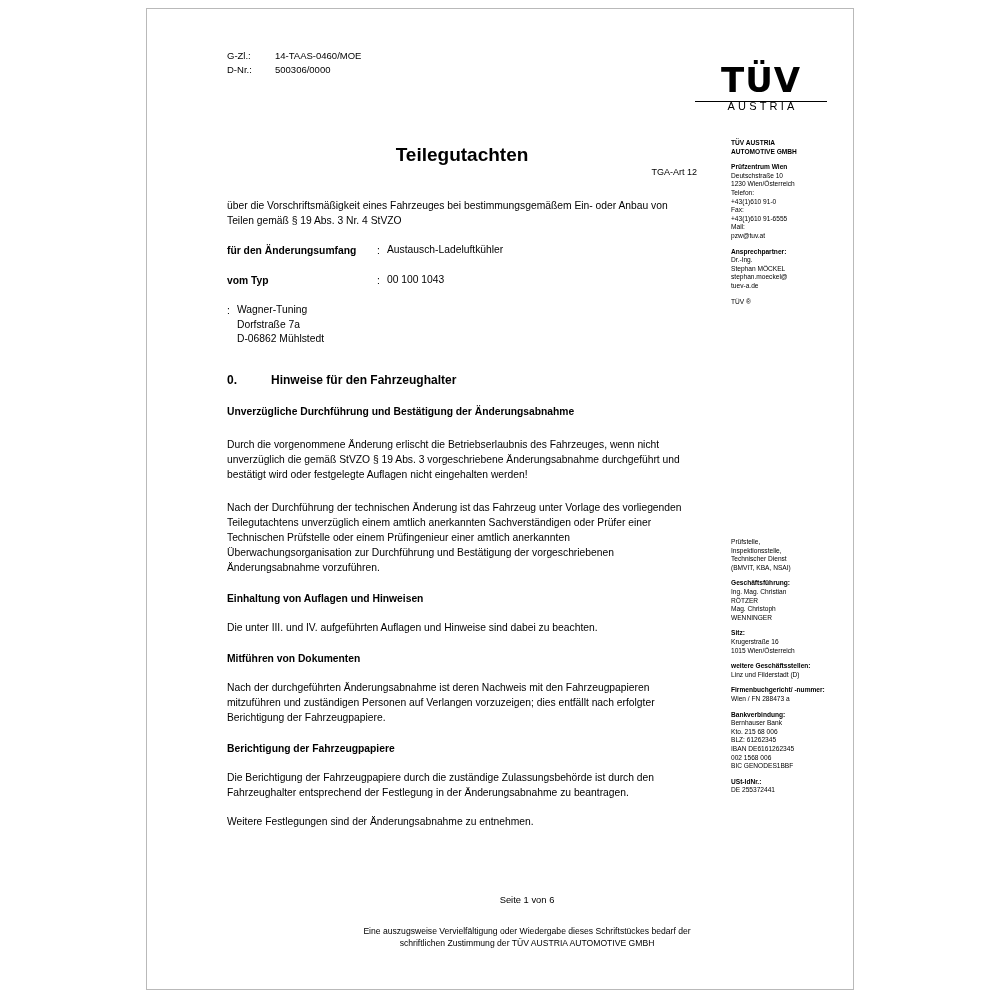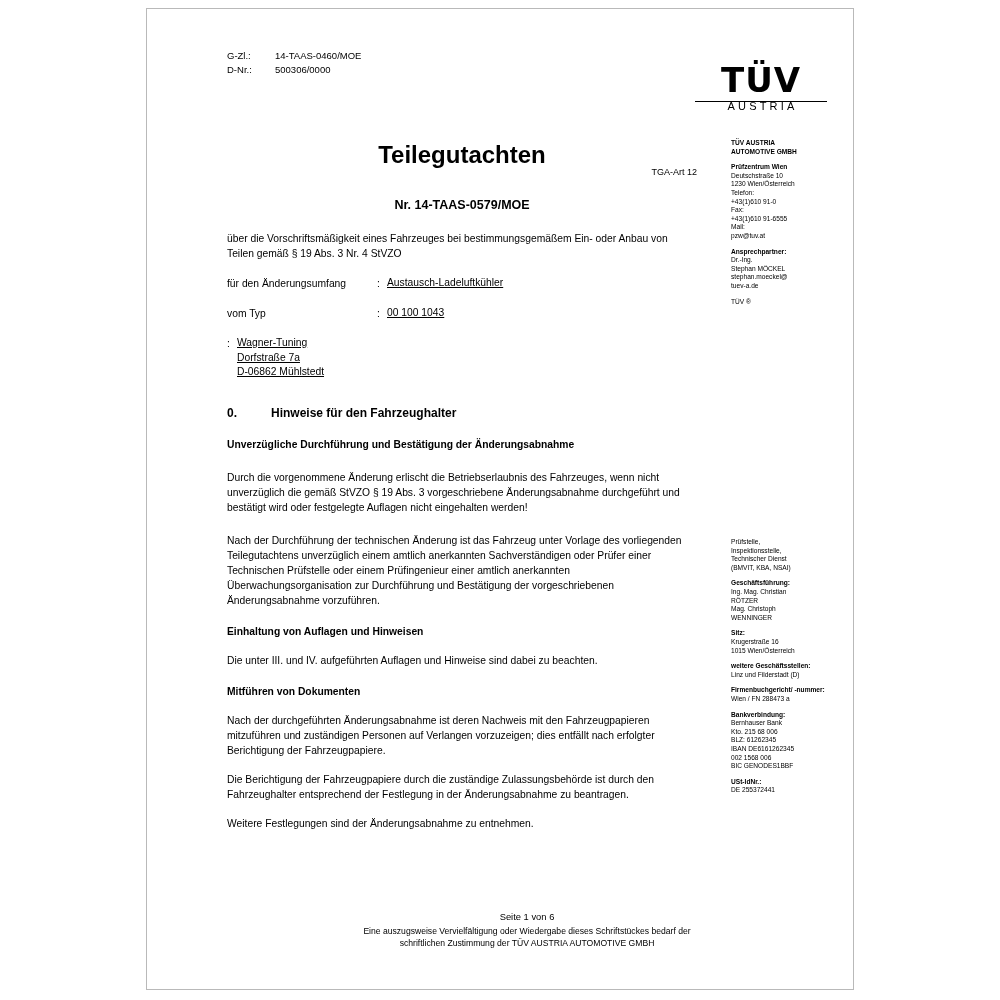--- a/index.html
+++ b/index.html
@@ -94,21 +94,21 @@
   .body {
     position: absolute;
     left: 0px;
     top: 100px;
     width: 470px;
     font-size: 10.3px;
     line-height: 15px;
   }
   .title {
     text-align: center;
-    font-size: 24px;
+    font-size: 19px;
     font-weight: bold;
     margin-top: 8px;
   }
   .subtitle {
     text-align: right;
     font-size: 9px;
     margin-top: 3px;
   }
   .docnum {
     text-align: center;
@@ -116,24 +116,24 @@
     font-weight: bold;
     margin-top: 18px;
   }
   .para { margin-top: 18px; }
   .para.tight { margin-top: 14px; }
 
   .kv {
     display: flex;
     margin-top: 15px;
   }
-  .kv-key { width: 150px; }
+  .kv-key { width: 150px; font-weight: bold; }
   .kv-sep { width: 10px; }
   .kv-val { }
-  .kv-val div { line-height: 14.5px; text-decoration: underline; }
+  .kv-val div { line-height: 14.5px; }
 
   .sec-head {
     display: flex;
     font-size: 12px;
     font-weight: bold;
     margin-top: 26px;
   }
   .sec-num { width: 44px; }
   .sub-head {
     font-size: 10.3px;
@@ -144,21 +144,21 @@
   
   .footer {
     position: absolute;
     left: 0;
     right: 0;
     bottom: 20px;
     text-align: center;
     font-size: 8.6px;
     line-height: 12px;
   }
-  .footer .pg { margin-bottom: 2px; font-size: 9.4px; }
+  .footer .pg { margin-bottom: 19px; font-size: 9.4px; }
 </style>
 </head>
 <body>
 
 <div class="page">
   <div class="sheet">
     <div class="content">
 
       <div class="ref-block">
         <div class="ref-row">
@@ -173,21 +173,20 @@
 
       <div class="logo">
         <div class="logo-main">TÜV</div>
         <div class="logo-rule"></div>
         <div class="logo-sub">AUSTRIA</div>
       </div>
 
       <div class="body">
         <div class="title">Teilegutachten</div>
         <div class="subtitle">TGA-Art 12</div>
-        <div class="docnum">Nr. 14-TAAS-0579/MOE</div>
 
         <div class="para">über die Vorschriftsmäßigkeit eines Fahrzeuges bei bestimmungsgemäßem Ein- oder Anbau von Teilen gemäß § 19 Abs. 3 Nr. 4 StVZO</div>
 
         <div class="kv">
           <div class="kv-key">für den Änderungsumfang</div>
           <div class="kv-sep">:</div>
           <div class="kv-val">
             <div>Austausch-Ladeluftkühler</div>
           </div>
         </div>
@@ -217,20 +216,21 @@
         <div class="sub-head">Unverzügliche Durchführung und Bestätigung der Änderungsabnahme</div>
         <div class="para">Durch die vorgenommene Änderung erlischt die Betriebserlaubnis des Fahrzeuges, wenn nicht unverzüglich die gemäß StVZO § 19 Abs. 3 vorgeschriebene Änderungsabnahme durchgeführt und bestätigt wird oder festgelegte Auflagen nicht eingehalten werden!</div>
         <div class="para">Nach der Durchführung der technischen Änderung ist das Fahrzeug unter Vorlage des vorliegenden Teilegutachtens unverzüglich einem amtlich anerkannten Sachverständigen oder Prüfer einer Technischen Prüfstelle oder einem Prüfingenieur einer amtlich anerkannten Überwachungsorganisation zur Durchführung und Bestätigung der vorgeschriebenen Änderungsabnahme vorzuführen.</div>
 
         <div class="sub-head">Einhaltung von Auflagen und Hinweisen</div>
         <div class="para tight">Die unter III. und IV. aufgeführten Auflagen und Hinweise sind dabei zu beachten.</div>
 
         <div class="sub-head">Mitführen von Dokumenten</div>
         <div class="para tight">Nach der durchgeführten Änderungsabnahme ist deren Nachweis mit den Fahrzeugpapieren mitzuführen und zuständigen Personen auf Verlangen vorzuzeigen; dies entfällt nach erfolgter Berichtigung der Fahrzeugpapiere.</div>
 
+        <div class="sub-head">Berichtigung der Fahrzeugpapiere</div>
         <div class="para tight">Die Berichtigung der Fahrzeugpapiere durch die zuständige Zulassungsbehörde ist durch den Fahrzeughalter entsprechend der Festlegung in der Änderungsabnahme zu beantragen.</div>
         <div class="para tight">Weitere Festlegungen sind der Änderungsabnahme zu entnehmen.</div>
       </div>
 
       <div class="sidecol">
         <div class="side-blk">
           <b>TÜV AUSTRIA</b><br>
           <b>AUTOMOTIVE GMBH</b>
         </div>
         <div class="side-blk">

